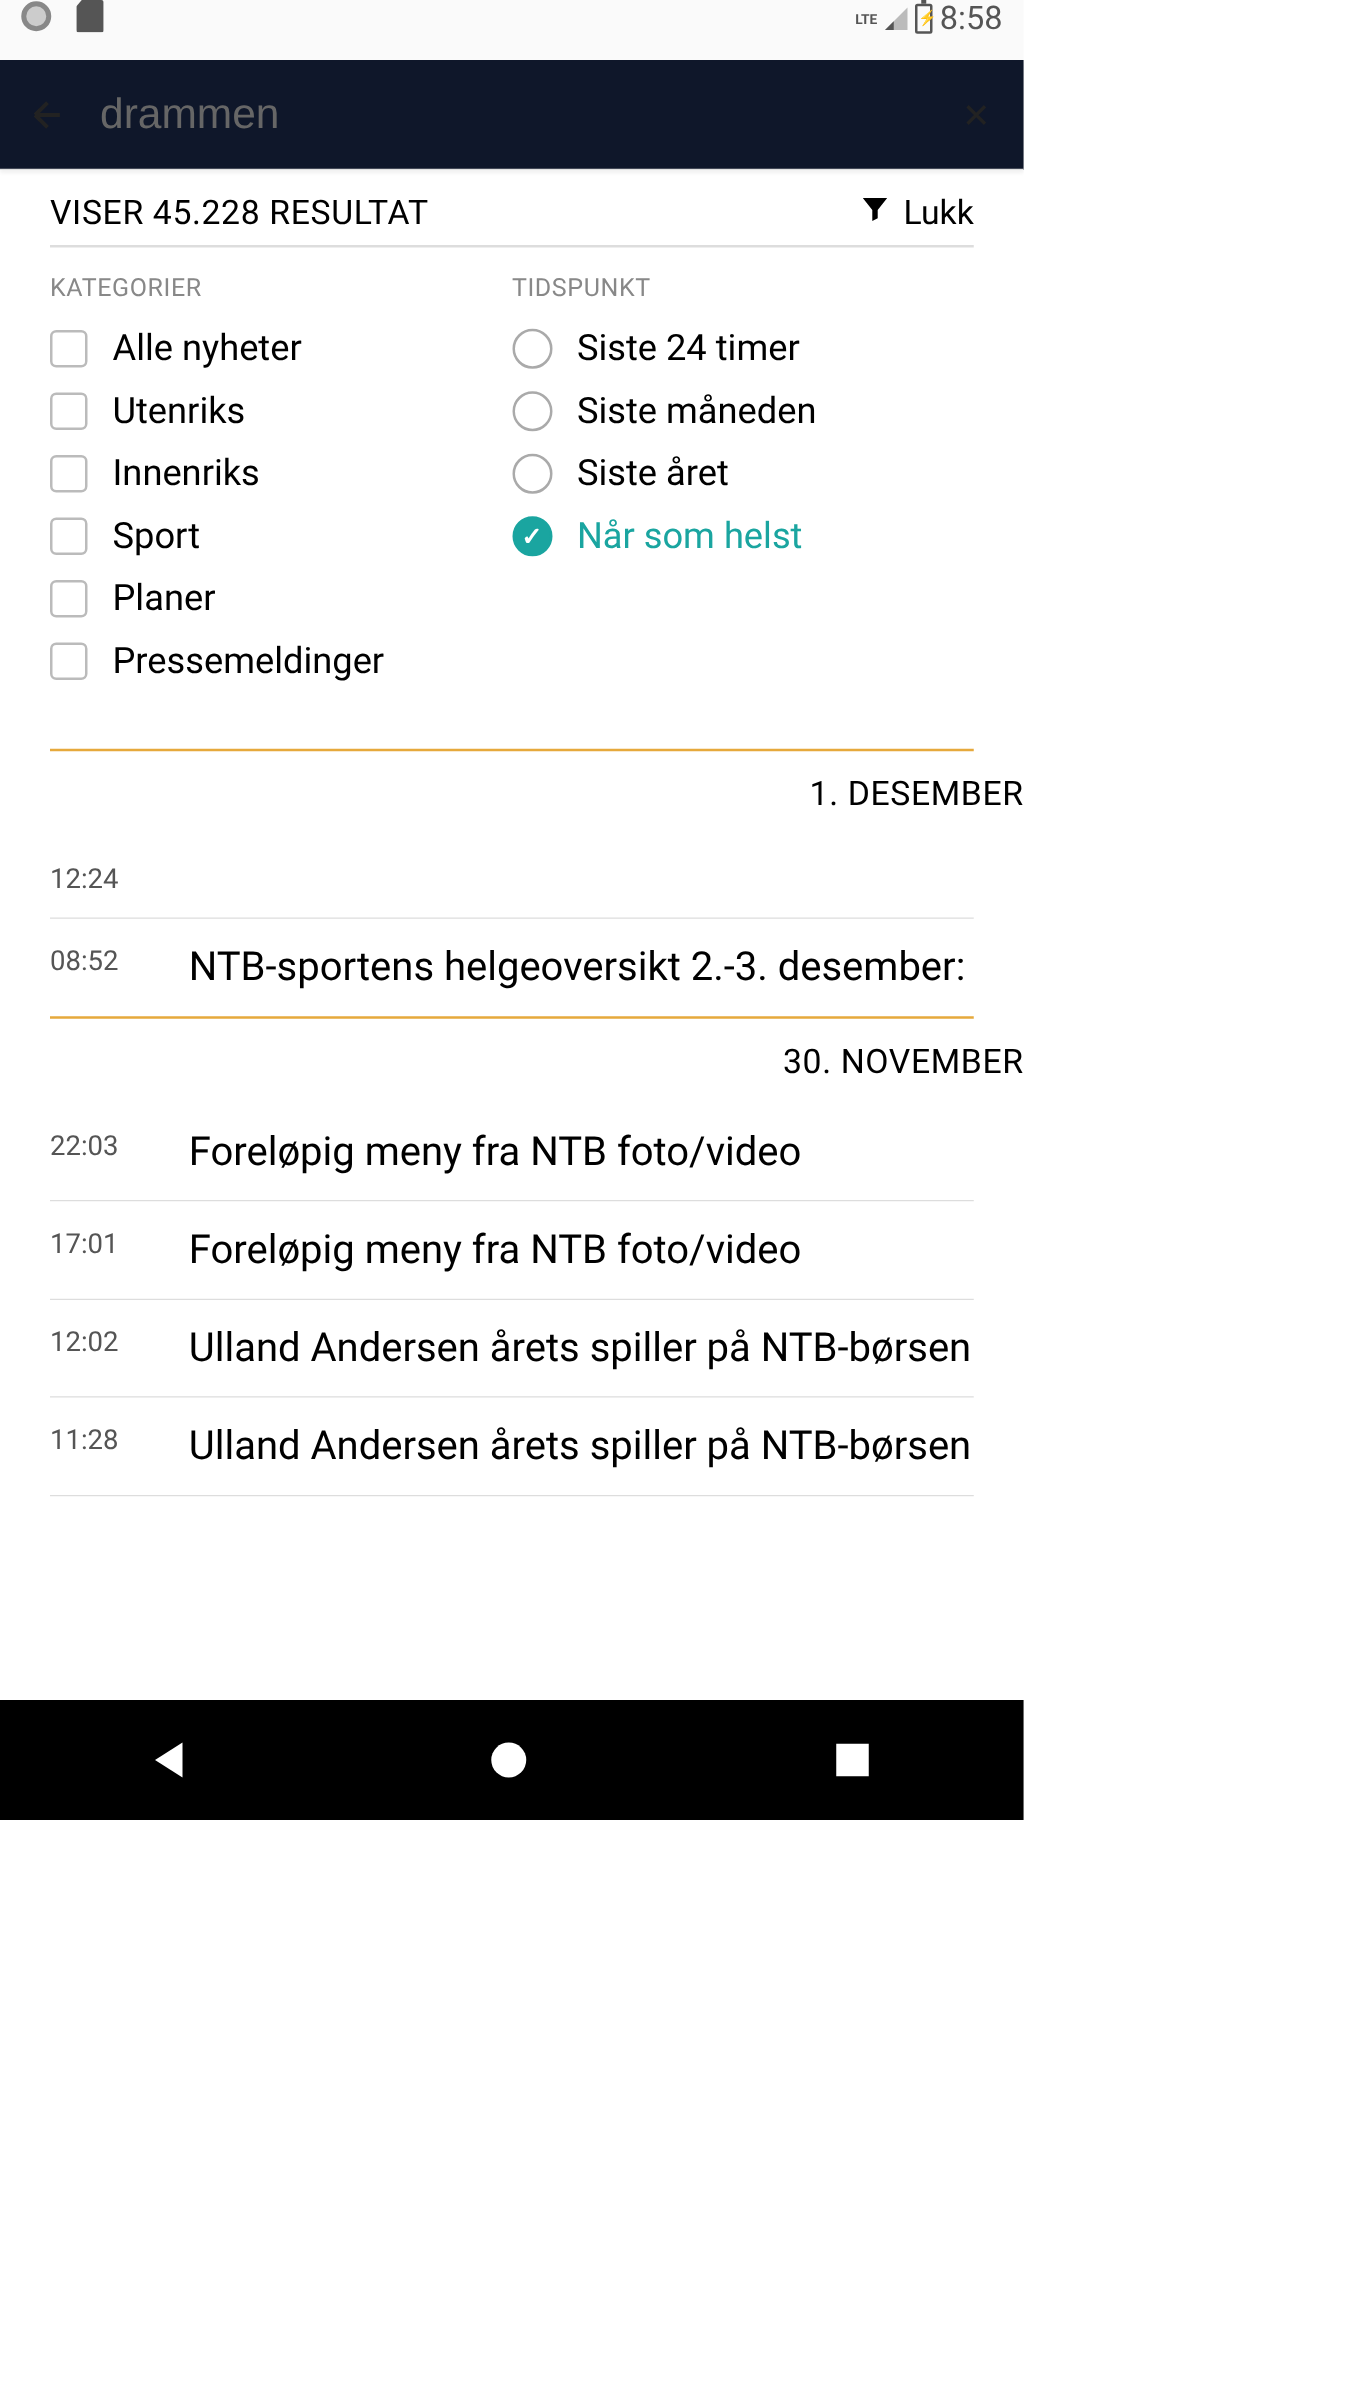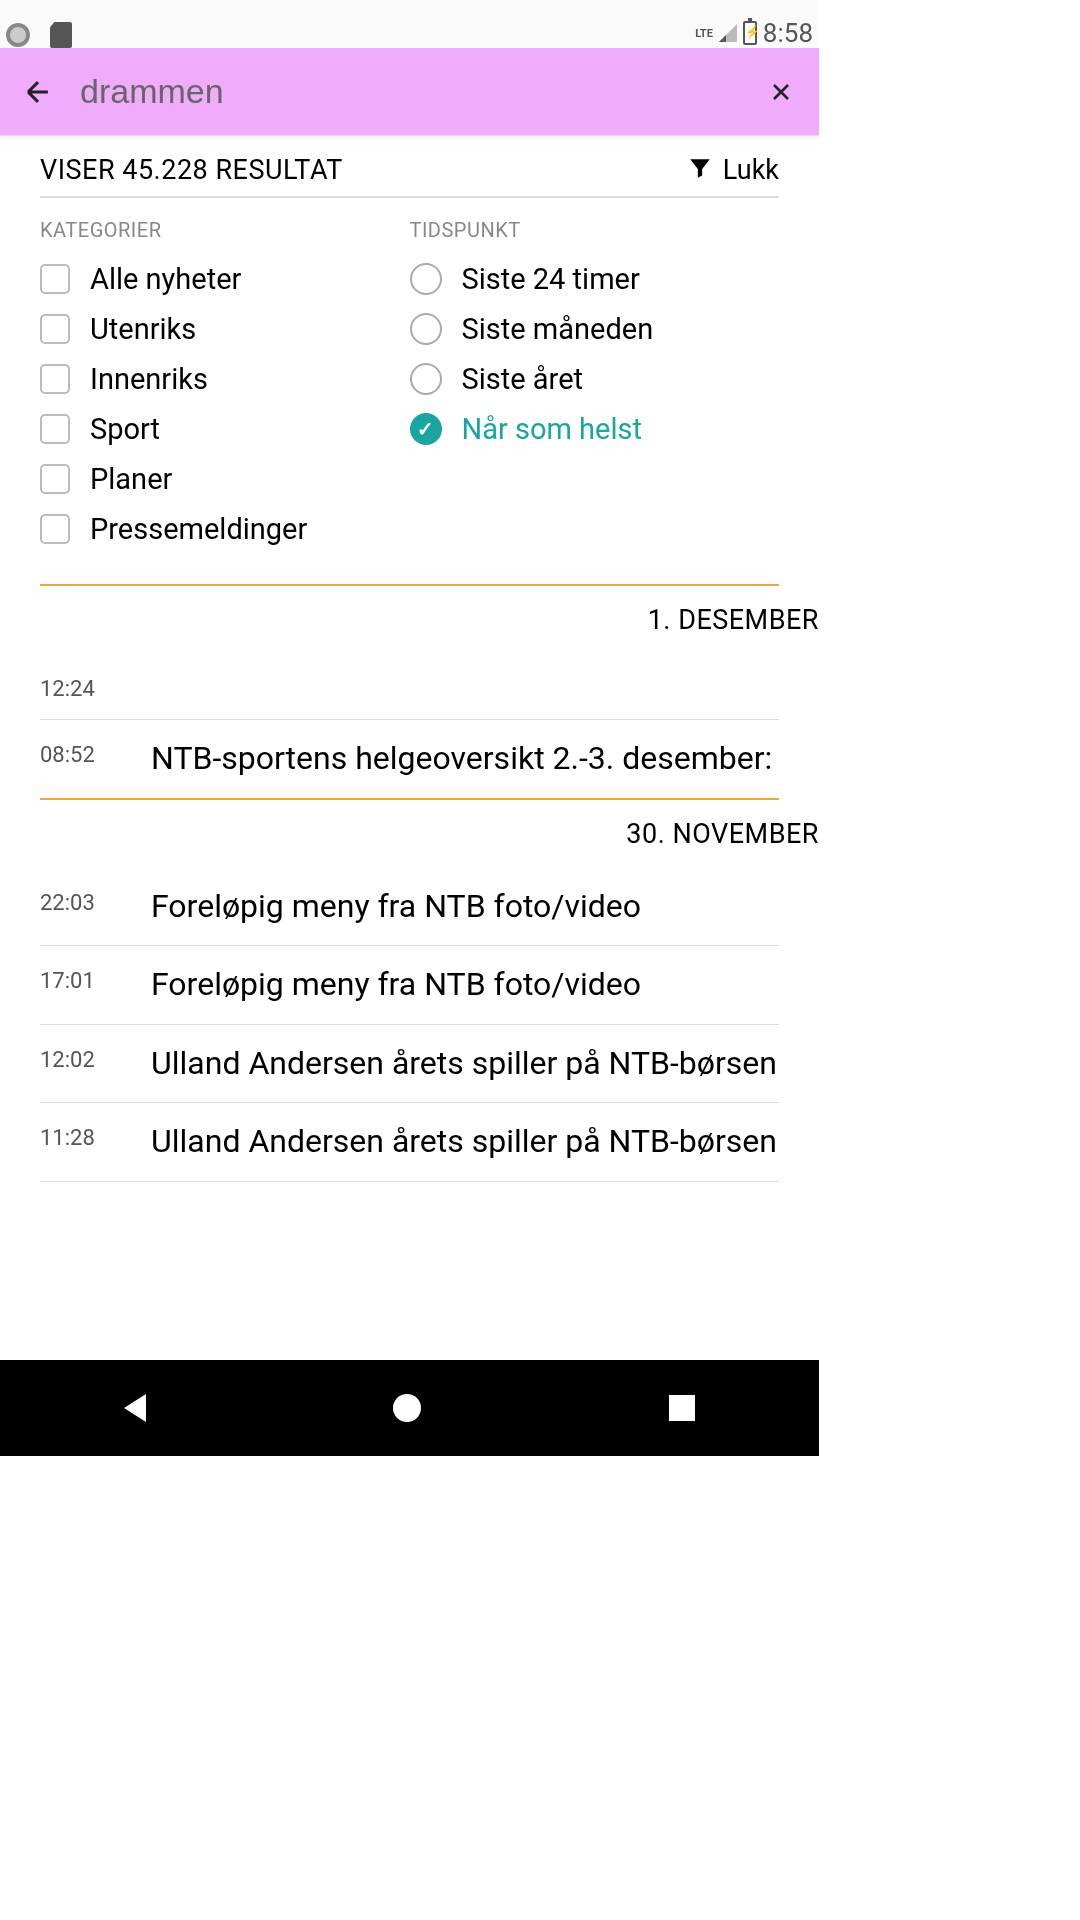--- a/index.html
+++ b/index.html
@@ -7,23 +7,23 @@
       font-family: -apple-system, BlinkMacSystemFont, "Segoe UI", Roboto, sans-serif;
       width: 819px;
       height: 1456px;
       background: #fff;
       display: flex;
       flex-direction: column;
     }
     .status-bar {
       height: 48px;
       display: flex;
-      align-items: flex-end;
+      align-items: flex-start;
       justify-content: space-between;
-      padding: 0 6px;
+      padding: 0 17px;
       background: #fafafa;
     }
     .status-left { display: flex; align-items: center; gap: 20px; }
     .status-right { display: flex; align-items: center; gap: 6px; }
     .status-circle {
       width: 24px; height: 24px; border-radius: 50%;
       border: 4px solid #888; background: #ccc;
     }
     .status-sd {
       width: 22px; height: 26px; background: #555; border-radius: 2px;
@@ -58,21 +58,21 @@
     }
     .status-time { font-size: 26px; color: #555; font-weight: 400; }
 
     .search-bar {
       height: 88px;
       display: flex;
       align-items: center;
       padding: 0 20px;
       border-bottom: 1px solid #e0e0e0;
       gap: 24px;
-      background: #f0abfc;
+      background: #0f172a;
       box-shadow: 0 2px 3px rgba(0,0,0,0.06);
     }
     .search-input {
       flex: 1;
       font-size: 34px;
       color: #666;
       border: none;
       outline: none;
       background: transparent;
     }
@@ -90,21 +90,21 @@
     .results-text { font-size: 27px; letter-spacing: 0.5px; }
     .filter-toggle {
       display: flex; align-items: center; gap: 10px;
       font-size: 27px;
     }
     .filter-icon { font-size: 22px; }
     .filter-divider { height: 2px; background: #ddd; margin: 0 40px; }
 
     .filters {
       display: flex;
-      padding: 20px 40px 30px 40px;
+      padding: 20px 40px 45px 40px;
     }
     .filter-col { flex: 1; }
     .filter-label {
       font-size: 20px; color: #888; letter-spacing: 0.5px;
       margin-bottom: 12px;
     }
     .filter-item {
       display: flex; align-items: center; gap: 20px;
       padding: 8px 0; font-size: 29px;
     }

